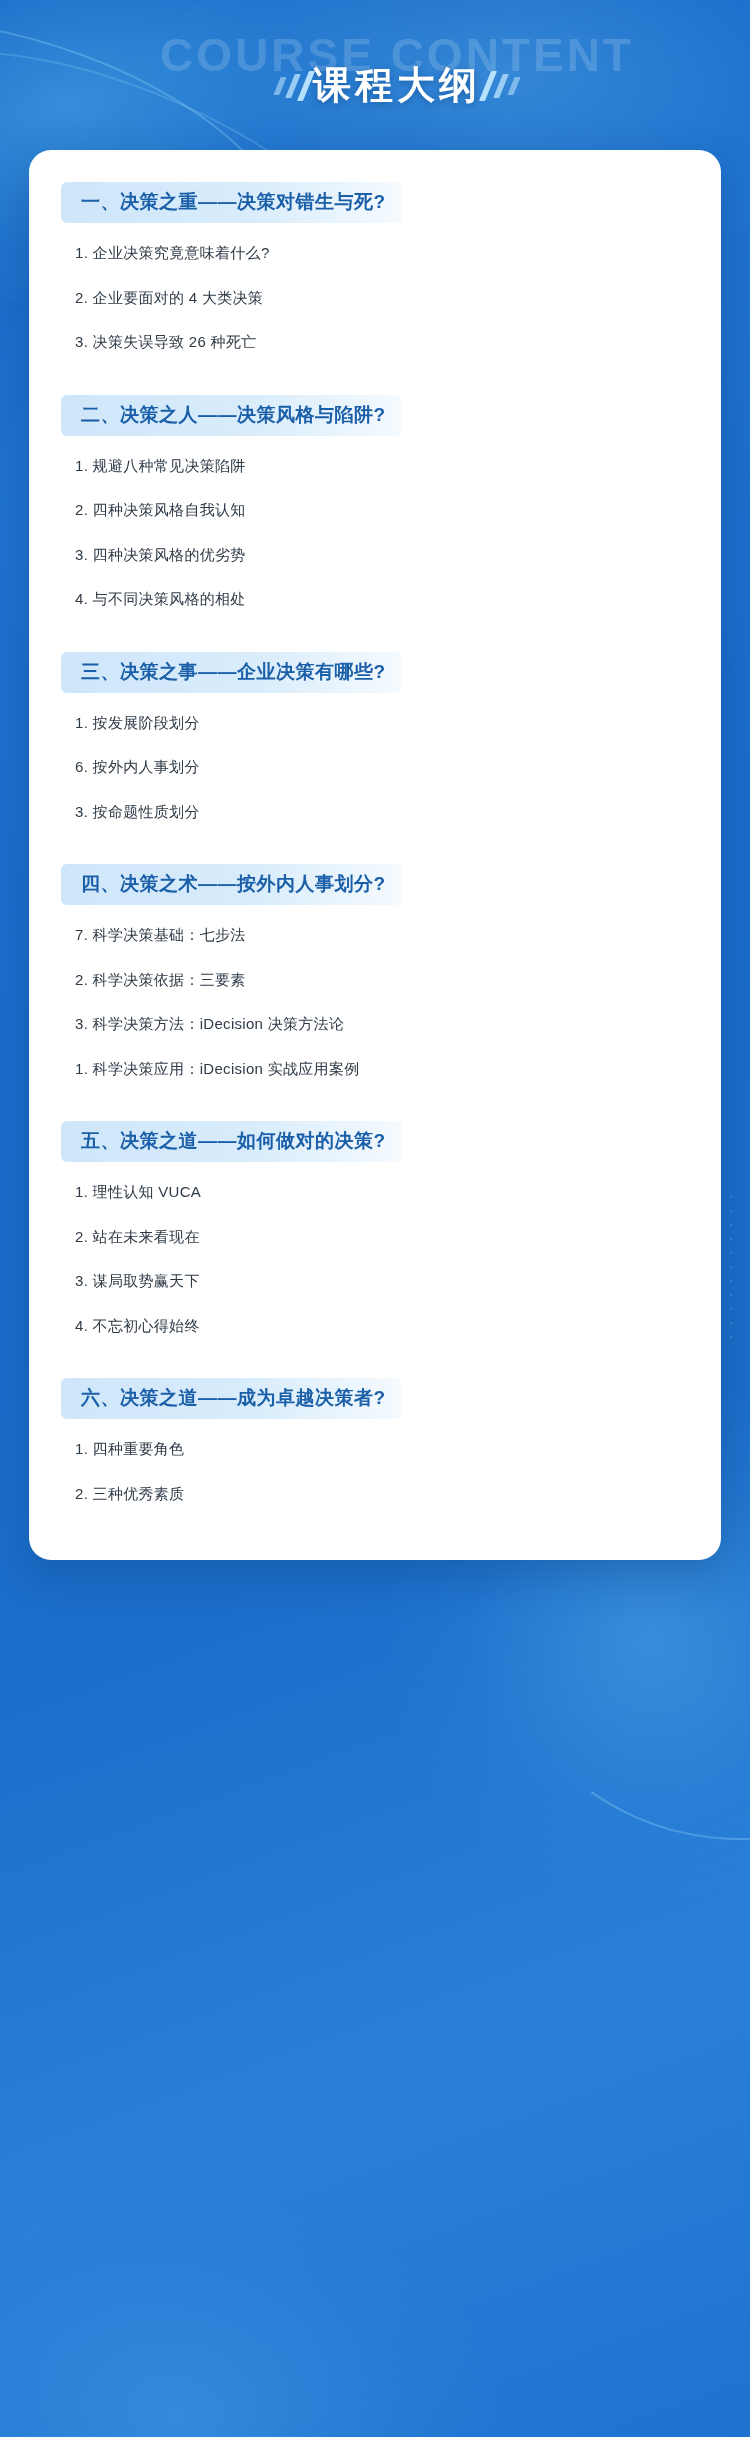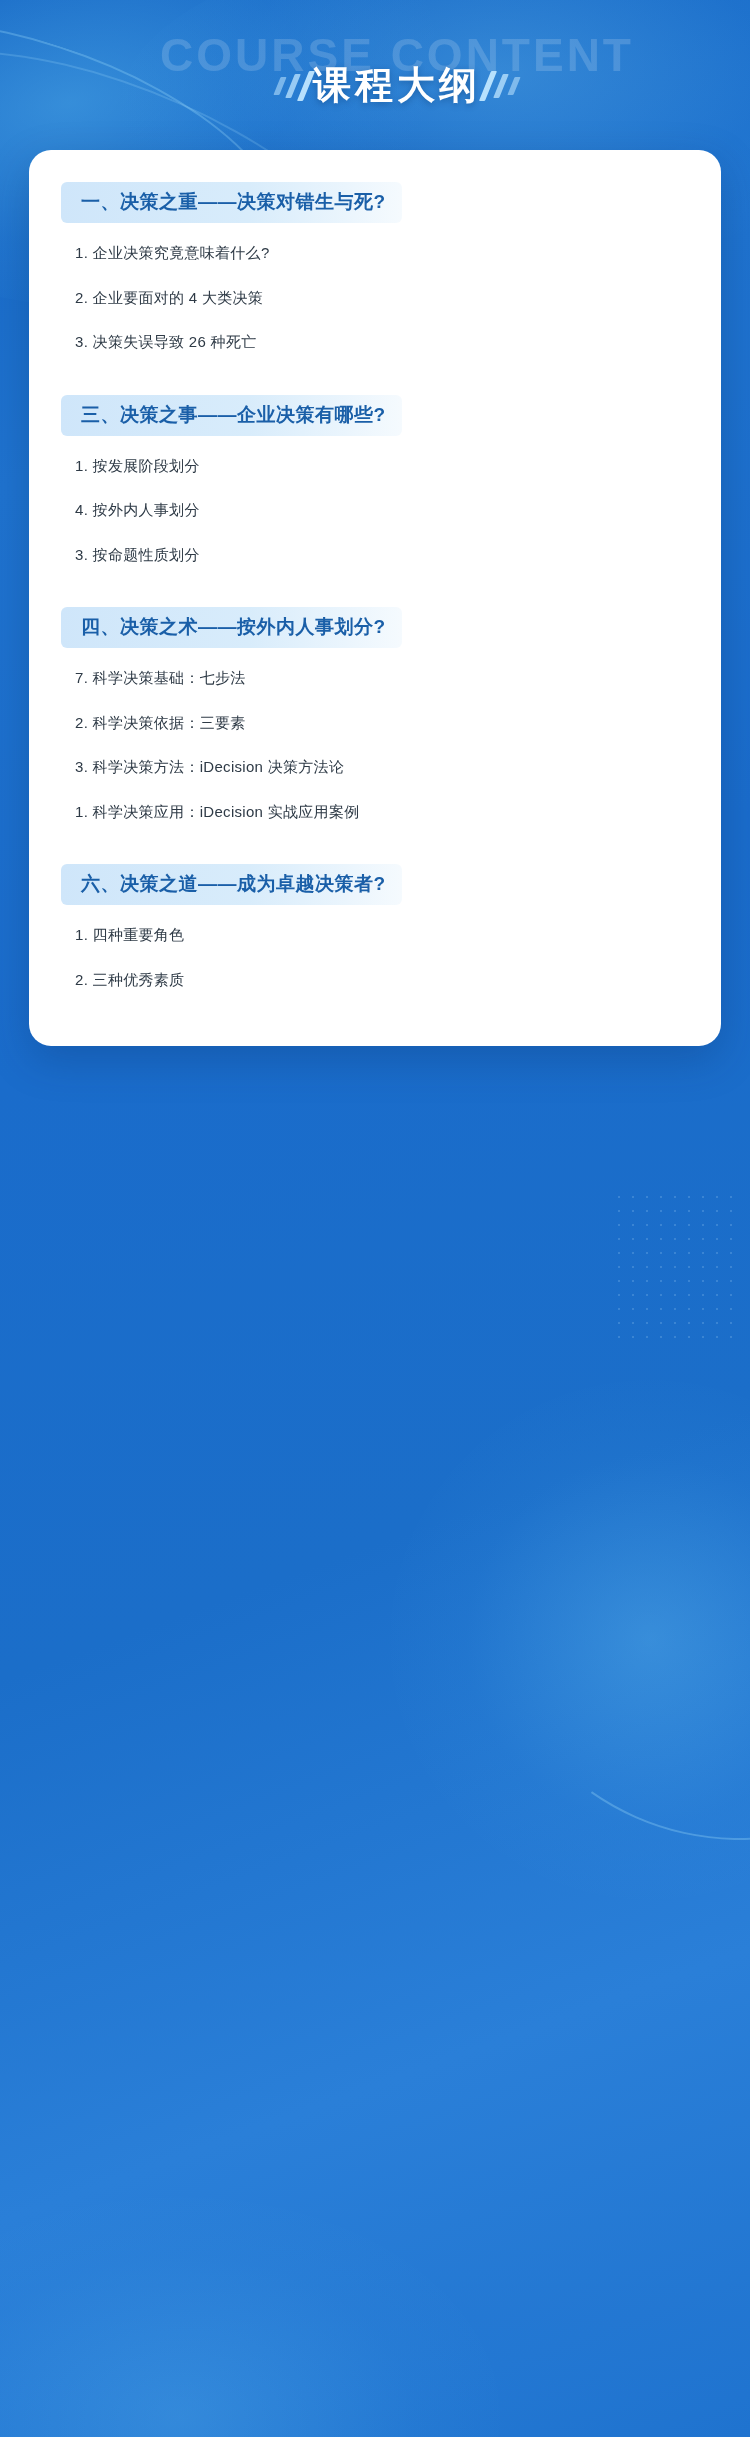--- a/index.html
+++ b/index.html
@@ -209,44 +209,66 @@
     <div class="section-head">
       <span class="head-text">一、决策之重——决策对错生与死?</span>
     </div>
     <div class="items">
       <div class="item">1. 企业决策究竟意味着什么?</div>
       <div class="item">2. 企业要面对的 4 大类决策</div>
       <div class="item">3. 决策失误导致 26 种死亡</div>
     </div>
   </div>
 
+  <div class="section">
+    <div class="section-head">
+      <span class="head-text">二、决策之人——决策风格与陷阱?</span>
+    </div>
+    <div class="items">
+      <div class="item">1. 规避八种常见决策陷阱</div>
+      <div class="item">2. 四种决策风格自我认知</div>
+      <div class="item">3. 四种决策风格的优劣势</div>
+      <div class="item">4. 与不同决策风格的相处</div>
+    </div>
+  </div>
 
   <div class="section">
     <div class="section-head">
       <span class="head-text">三、决策之事——企业决策有哪些?</span>
     </div>
     <div class="items">
       <div class="item">1. 按发展阶段划分</div>
-      <div class="item">4. 按外内人事划分</div>
+      <div class="item">6. 按外内人事划分</div>
       <div class="item">3. 按命题性质划分</div>
     </div>
   </div>
 
   <div class="section">
     <div class="section-head">
       <span class="head-text">四、决策之术——按外内人事划分?</span>
     </div>
     <div class="items">
       <div class="item">7. 科学决策基础：七步法</div>
       <div class="item">2. 科学决策依据：三要素</div>
       <div class="item">3. 科学决策方法：iDecision 决策方法论</div>
       <div class="item">1. 科学决策应用：iDecision 实战应用案例</div>
     </div>
   </div>
 
+  <div class="section">
+    <div class="section-head">
+      <span class="head-text">五、决策之道——如何做对的决策?</span>
+    </div>
+    <div class="items">
+      <div class="item">1. 理性认知 VUCA</div>
+      <div class="item">2. 站在未来看现在</div>
+      <div class="item">3. 谋局取势赢天下</div>
+      <div class="item">4. 不忘初心得始终</div>
+    </div>
+  </div>
 
   <div class="section">
     <div class="section-head">
       <span class="head-text">六、决策之道——成为卓越决策者?</span>
     </div>
     <div class="items">
       <div class="item">1. 四种重要角色</div>
       <div class="item">2. 三种优秀素质</div>
     </div>
   </div>

